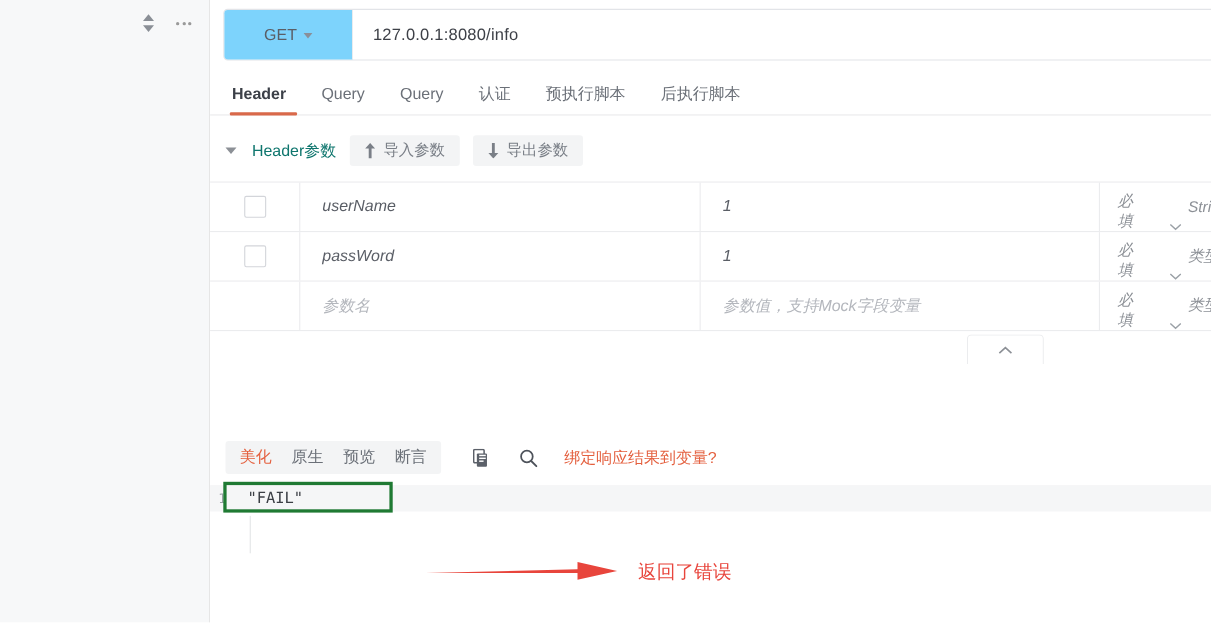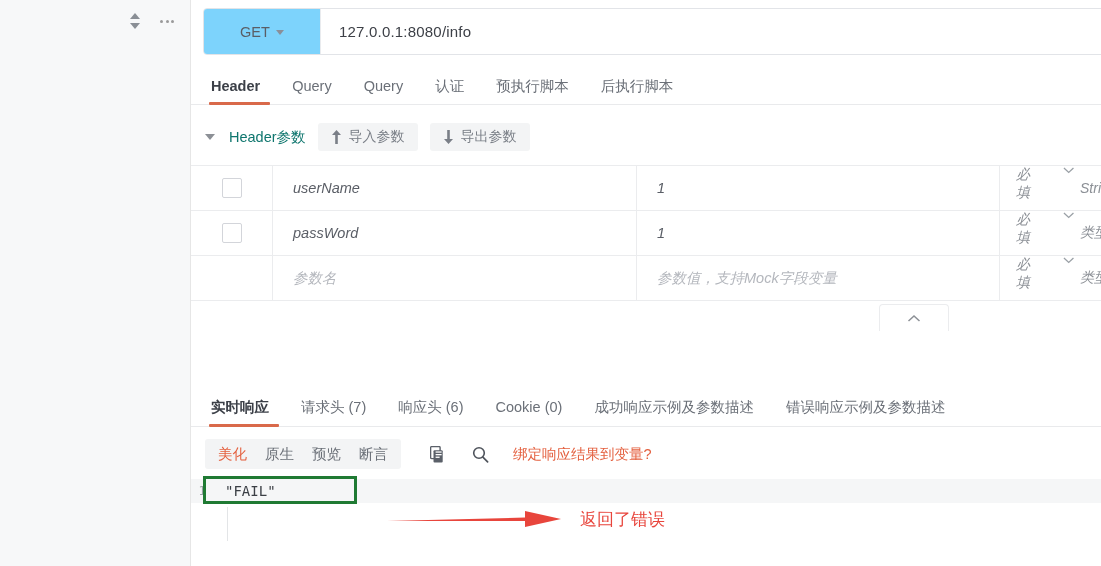--- a/index.html
+++ b/index.html
@@ -123,21 +123,21 @@
     border-right:1px solid #ebecee;height:100%;display:flex;align-items:center;
     font-size:14.5px;color:#5a5e66;
   }
   .c-value{
     flex:0 0 363px;width:363px;padding-left:20px;box-sizing:border-box;
     border-right:1px solid #ebecee;height:100%;display:flex;align-items:center;
     font-size:14.5px;color:#5a5e66;
   }
   .placeholder{color:#b4b7bd;}
   .c-req{
-    flex:0 0 74px;width:74px;display:flex;align-items:flex-start;gap:20px;
+    flex:0 0 74px;width:74px;display:flex;align-items:flex-end;gap:20px;
     padding-left:16px;box-sizing:border-box;height:100%;
     font-size:14px;color:#8c9096;
   }
   .chev{width:12px;height:8px;display:block;}
   .c-type{
     flex:1;padding-left:6px;height:100%;display:flex;align-items:center;
     font-size:14px;color:#8c9096;overflow:hidden;white-space:nowrap;
   }
 
   
@@ -342,28 +342,20 @@
     </div>
 
     <div class="mid-gap">
       <div class="collapse-btn">
         <svg class="chev-up" viewBox="0 0 14 9">
           <polyline points="1.5,7 7,2 12.5,7" fill="none" stroke="#8c9096" stroke-width="1.5"></polyline>
         </svg>
       </div>
     </div>
 
-    <div class="resp-tabs">
-      <div class="restab active">实时响应</div>
-      <div class="restab">请求头 (7)</div>
-      <div class="restab">响应头 (6)</div>
-      <div class="restab">Cookie (0)</div>
-      <div class="restab">成功响应示例及参数描述</div>
-      <div class="restab">错误响应示例及参数描述</div>
-    </div>
 
     <div class="body-tools">
       <div class="seg">
         <span class="on">美化</span>
         <span>原生</span>
         <span>预览</span>
         <span>断言</span>
       </div>
       <span class="tools-spacer"></span>
       <span class="ic-btn">

